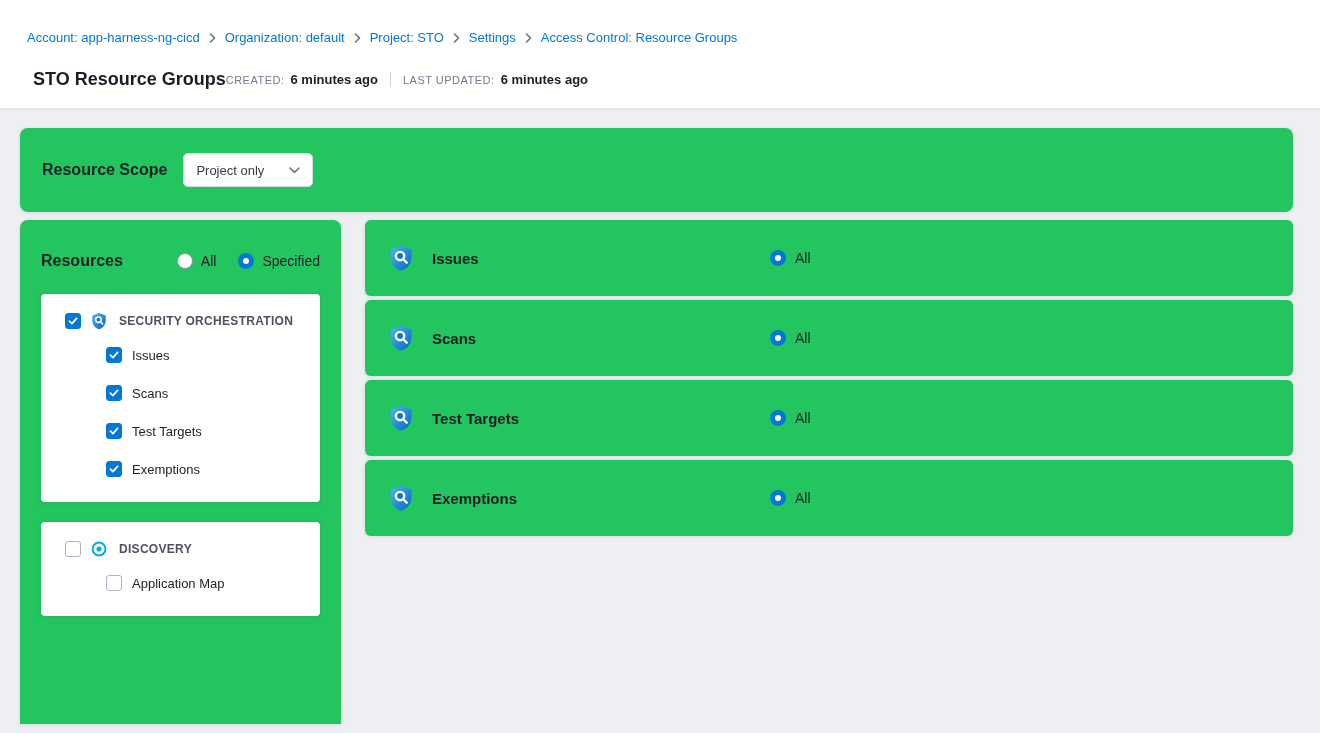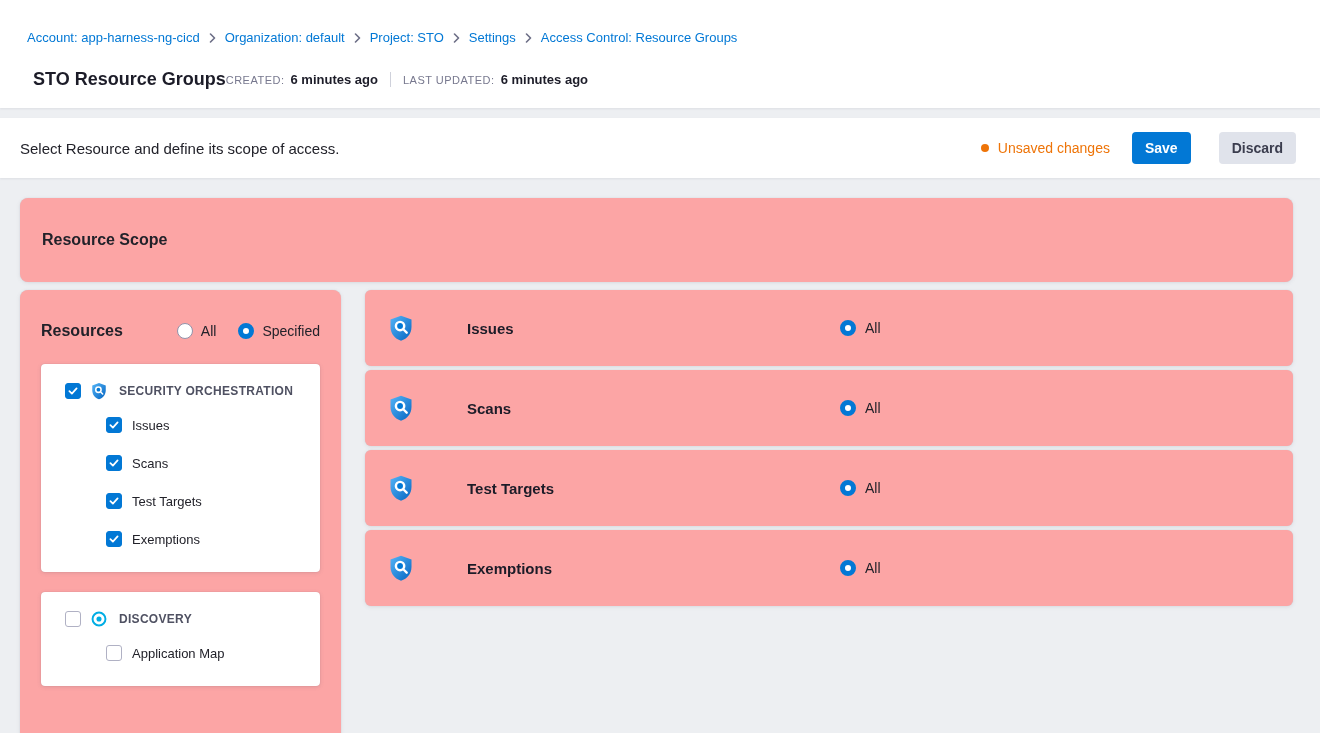--- a/index.html
+++ b/index.html
@@ -35,21 +35,21 @@
   .toolbar-desc{font-size:15px;color:#22222a;}
   .toolbar-actions{display:flex;align-items:center;gap:22px;}
   .unsaved{display:flex;align-items:center;gap:9px;color:var(--orange);font-size:14px;}
   .unsaved-dot{width:8px;height:8px;border-radius:50%;background:var(--orange);}
   .btn{height:32px;border:none;border-radius:4px;font-family:inherit;font-size:14px;font-weight:bold;padding:0 13px;cursor:pointer;display:inline-flex;align-items:center;}
   .btn-primary{background:var(--accent);color:#fff;}
   .btn-secondary{background:#e0e3eb;color:#3b3d4e;margin-left:6px;}
 
   
   .content{padding:20px 27px 0 20px;}
-  .card{background:#fca5a5;border-radius:8px;box-shadow:0 0 1px rgba(40,41,61,.16),0 1px 4px rgba(96,97,112,.12);gap:35px;}
+  .card{background:#22c55e;border-radius:8px;box-shadow:0 0 1px rgba(40,41,61,.16),0 1px 4px rgba(96,97,112,.12);}
   .scope-card{height:84px;display:flex;align-items:center;padding:0 22px;margin-bottom:8px;}
   .scope-label{font-size:16px;font-weight:bold;margin-right:16px;}
   .dropdown{width:130px;height:34px;border:1px solid #d9dae5;border-radius:5px;background:#fff;display:flex;align-items:center;justify-content:space-between;padding:0 12px;font-size:13px;color:#383946;cursor:pointer;}
 
   .columns{display:flex;gap:24px;align-items:flex-start;}
 
   
   .resources-card{width:321px;height:504px;padding:32px 21px 0;border-radius:8px 8px 0 0;overflow:hidden;}
   .resources-header{display:flex;align-items:center;margin-bottom:24px;}
   .resources-title{font-size:16px;font-weight:bold;flex:1;}
@@ -136,36 +136,33 @@
       <div class="meta">
         <span class="meta-label">CREATED:</span>
         <span class="meta-value">6 minutes ago</span>
         <span class="meta-divider"></span>
         <span class="meta-label">LAST UPDATED:</span>
         <span class="meta-value">6 minutes ago</span>
       </div>
     </div>
   </header>
 
-  <div class="toolbar">
-    <div class="toolbar-desc">Select Resource and define its scope of access.</div>
-    <div class="toolbar-actions">
-      <span class="unsaved">
-        <span class="unsaved-dot"></span>
-        <span>Unsaved changes</span>
-      </span>
-      <button class="btn btn-primary">Save</button>
-      <button class="btn btn-secondary">Discard</button>
-    </div>
-  </div>
 
   <main class="content">
 
     <section class="card scope-card">
       <span class="scope-label">Resource Scope</span>
+      <div class="dropdown">
+        <span>Project only</span>
+        <span style="display:flex;">
+            <svg width="11" height="7" viewBox="0 0 11 7">
+              <path d="M1 1 L5.5 5.4 L10 1" fill="none" stroke="#6b6d85" stroke-width="1.5" stroke-linecap="round" stroke-linejoin="round"></path>
+            </svg>
+          </span>
+      </div>
     </section>
 
     <div class="columns">
 
       <aside class="card resources-card">
         <div class="resources-header">
           <h2 class="resources-title">Resources</h2>
           <label class="radio-option">
             <span class="radio-circle"></span>
             <span>All</span>

